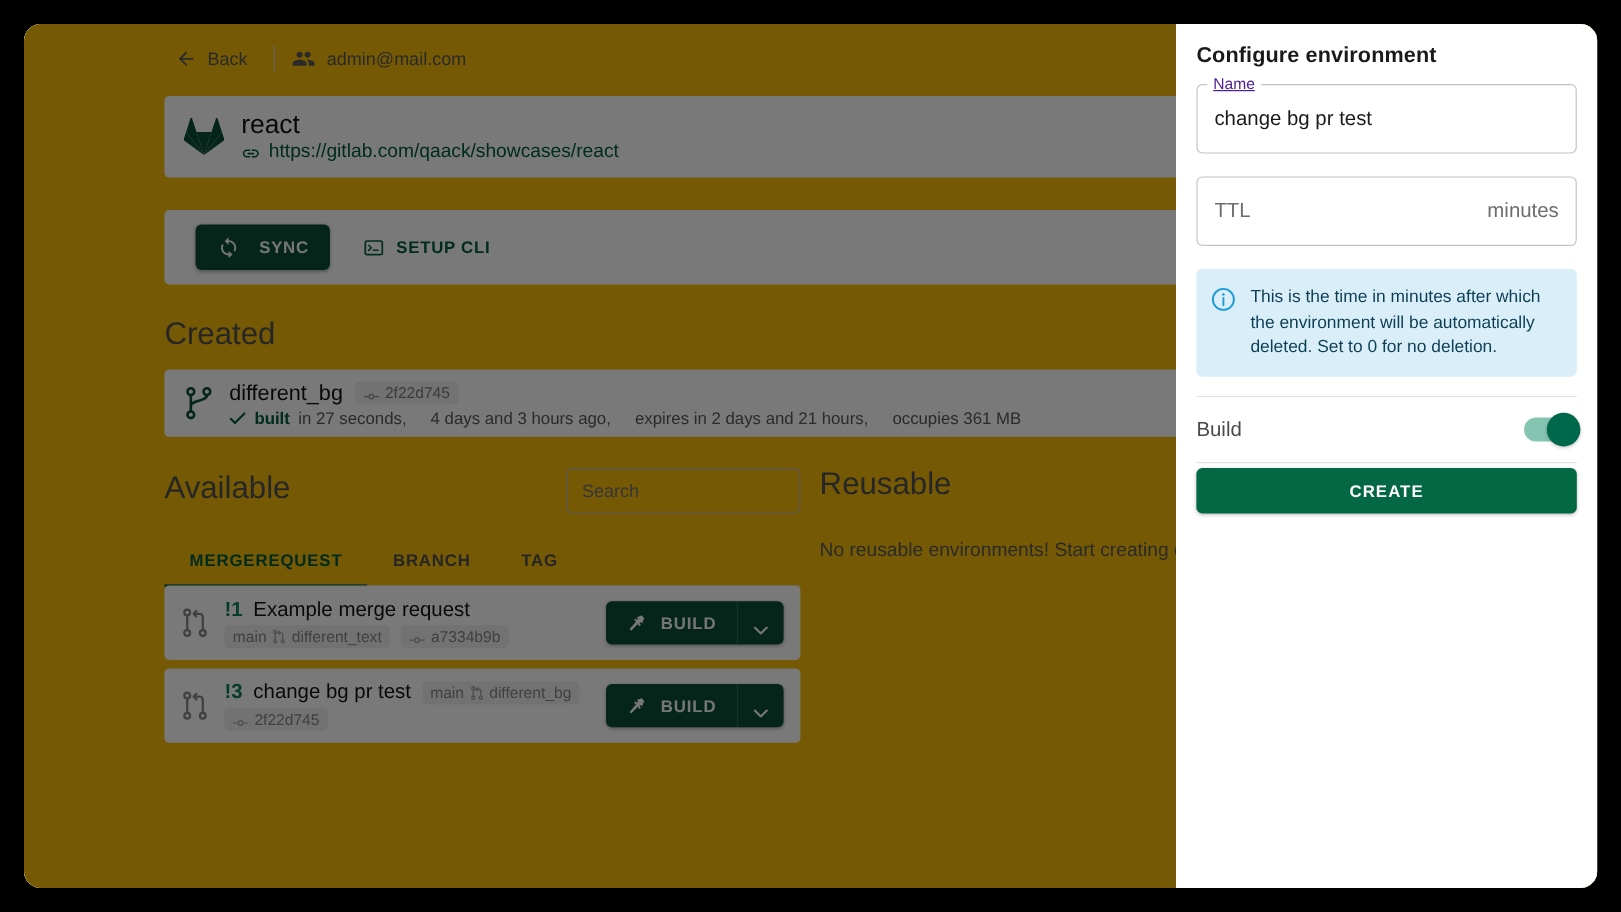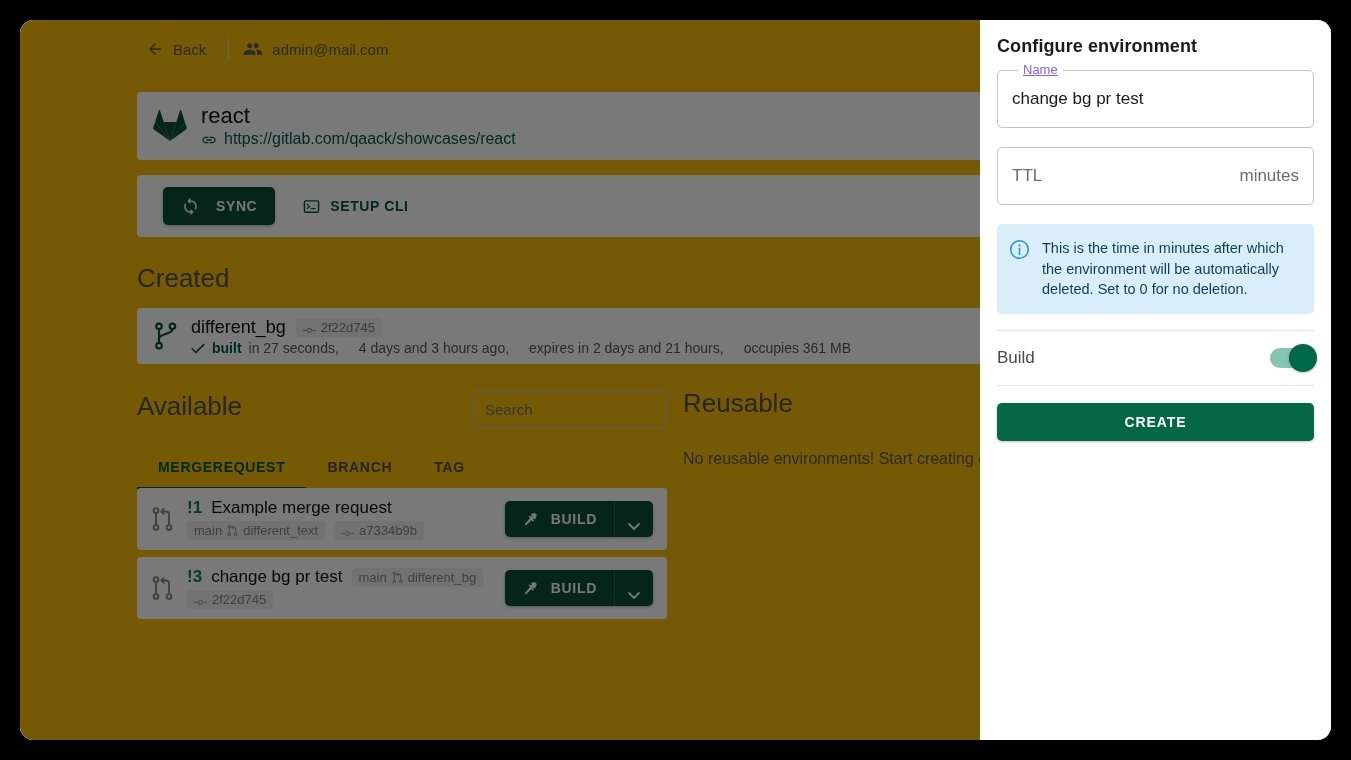--- a/index.html
+++ b/index.html
@@ -59,21 +59,21 @@
   }
   .user-chip {
     display: flex; align-items: center; gap: 9px;
     font-size: 15px; color: #555;
   }
   .people-icon { width: 20px; height: 20px; display:block; }
 
   
   .repo-card {
     position: absolute;
-    left: 117px; top: 72px;
+    left: 117px; top: 60px;
     width: 1080px; height: 68px;
     background: #f2f2f2;
     border-radius: 4px;
     display: flex; align-items: center;
     padding-left: 16px;
     gap: 14px;
   }
   .gitlab-logo { width: 34px; height: 34px; display:block; }
   .repo-text { display: flex; flex-direction: column; gap: 1px; }
   .repo-name { font-size: 22px; color: #111; line-height: 1.1; }
@@ -258,25 +258,25 @@
     position: relative;
     height: 58px;
     border: 1px solid #c4c4c4;
     border-radius: 5px;
     margin-bottom: 19px;
     display: flex; align-items: center;
     padding: 0 14px;
   }
   .field .legend {
     position: absolute;
-    top: -8px; left: 20px;
+    top: -8px; left: 8px;
     background: #fff;
     padding: 0 5px;
     font-size: 13px;
-    color: #8b5cf6;
+    color: #4c1d95;
     line-height: 1;
     text-decoration: underline;
   }
   .field input {
     border: none; outline: none; background: transparent;
     font-family: "Liberation Sans", sans-serif;
     font-size: 17px; color: #1a1a1a; width: 100%;
   }
   .field input::placeholder { color: #6d6d6d; }
   .suffix { font-size: 17px; color: #6d6d6d; white-space: nowrap; padding-left: 8px; }
@@ -307,21 +307,21 @@
   }
   .switch .knob {
     position: absolute;
     right: -3px; top: -4px;
     width: 28px; height: 28px;
     border-radius: 50%;
     background: #00684a;
     box-shadow: 0 1px 3px rgba(0,0,0,0.25);
   }
   .create-btn {
-    margin-top: 17px;
+    margin-top: 4px;
     width: 100%; height: 38px;
     background: #056844;
     color: #ffffff;
     border-radius: 5px;
     display: flex; align-items: center; justify-content: center;
     font-size: 14px; font-weight: bold; letter-spacing: 0.9px;
     box-shadow: 0 1px 3px rgba(0,0,0,0.25);
   }
 </style>
 </head>

